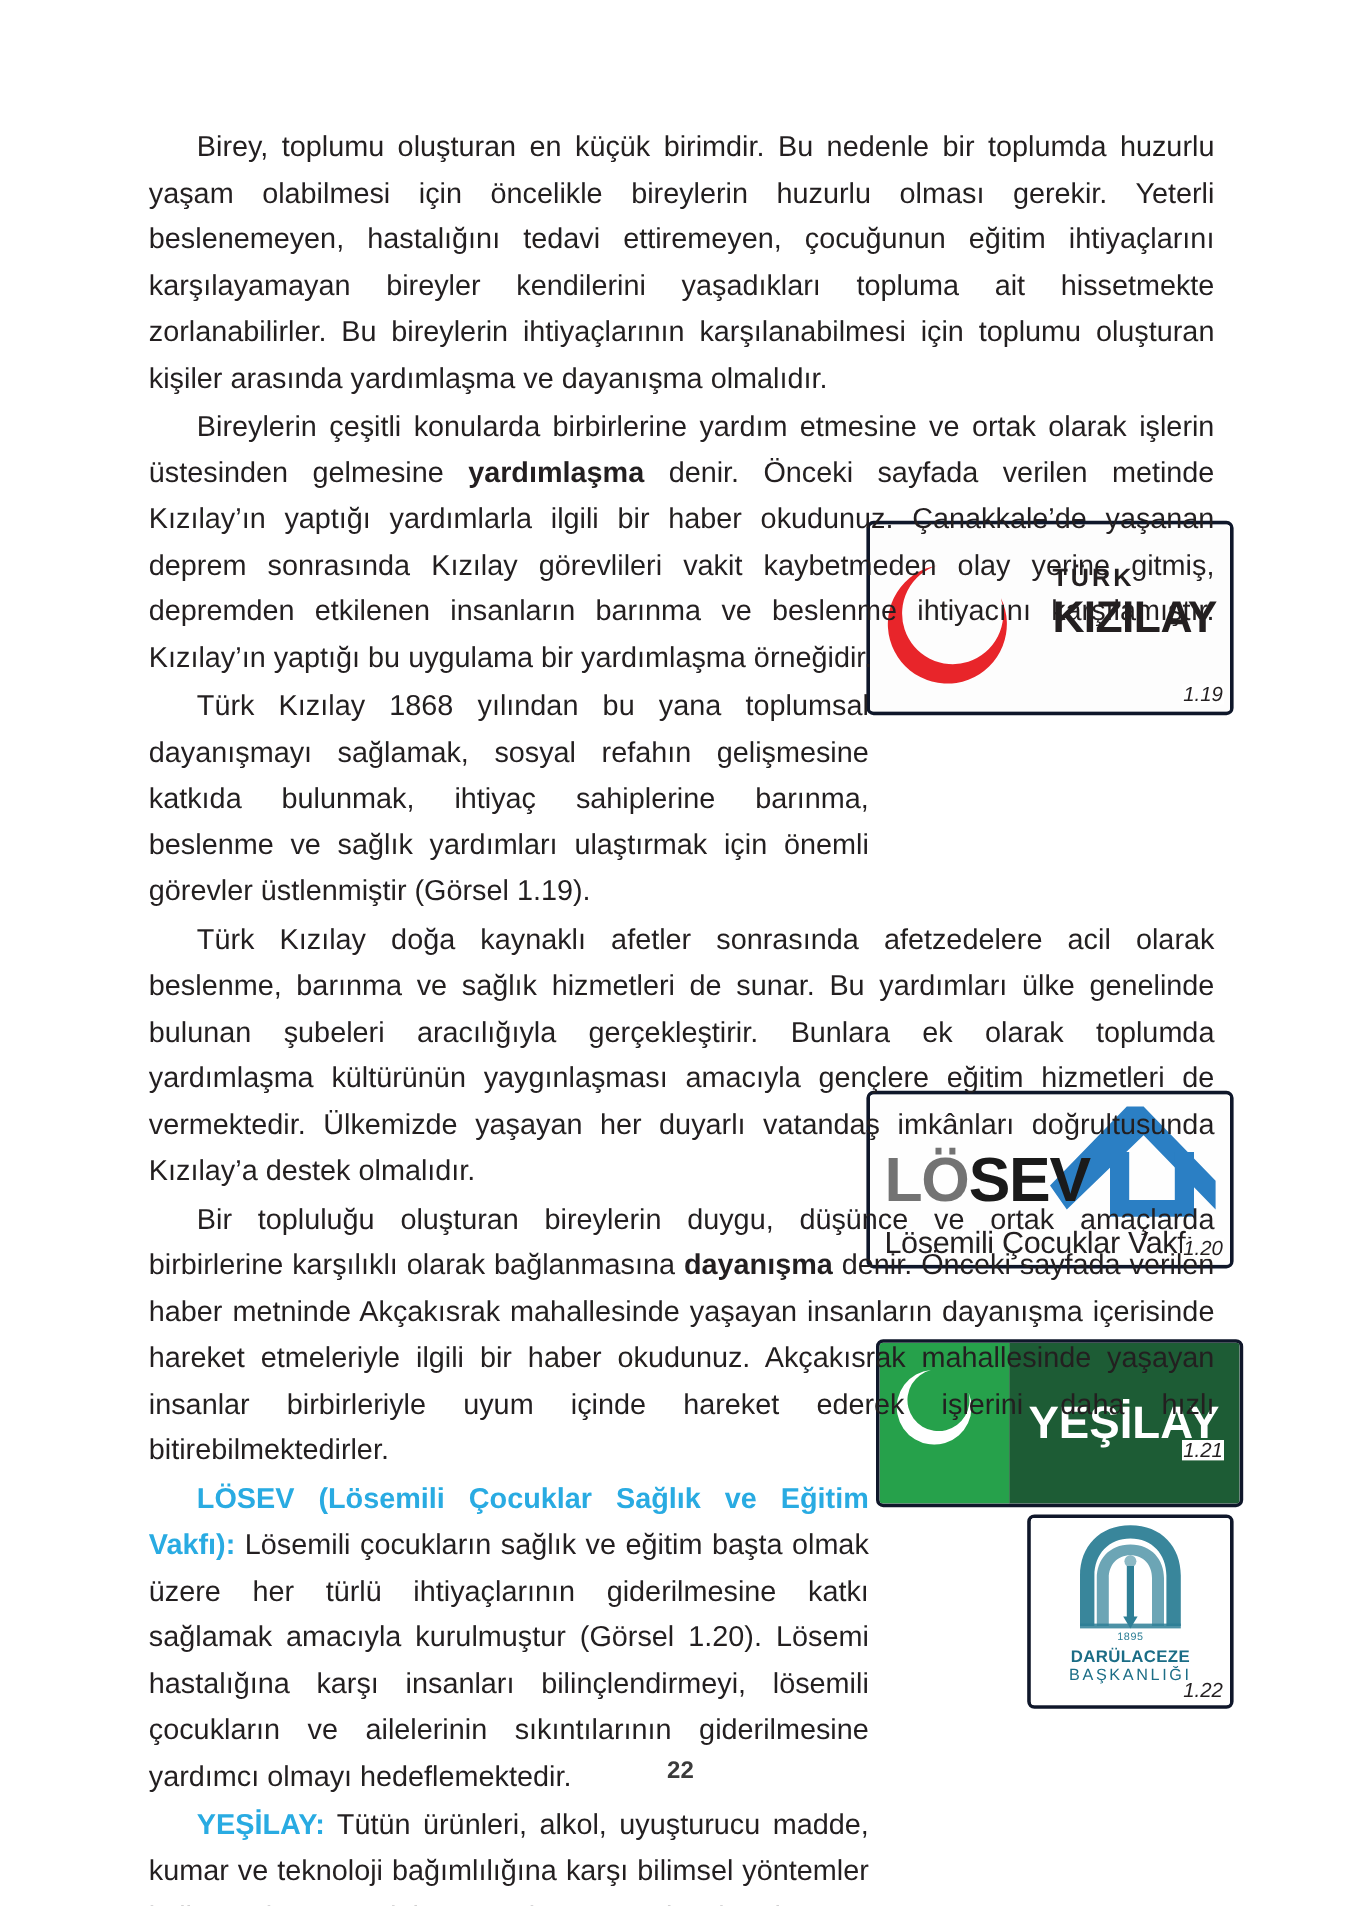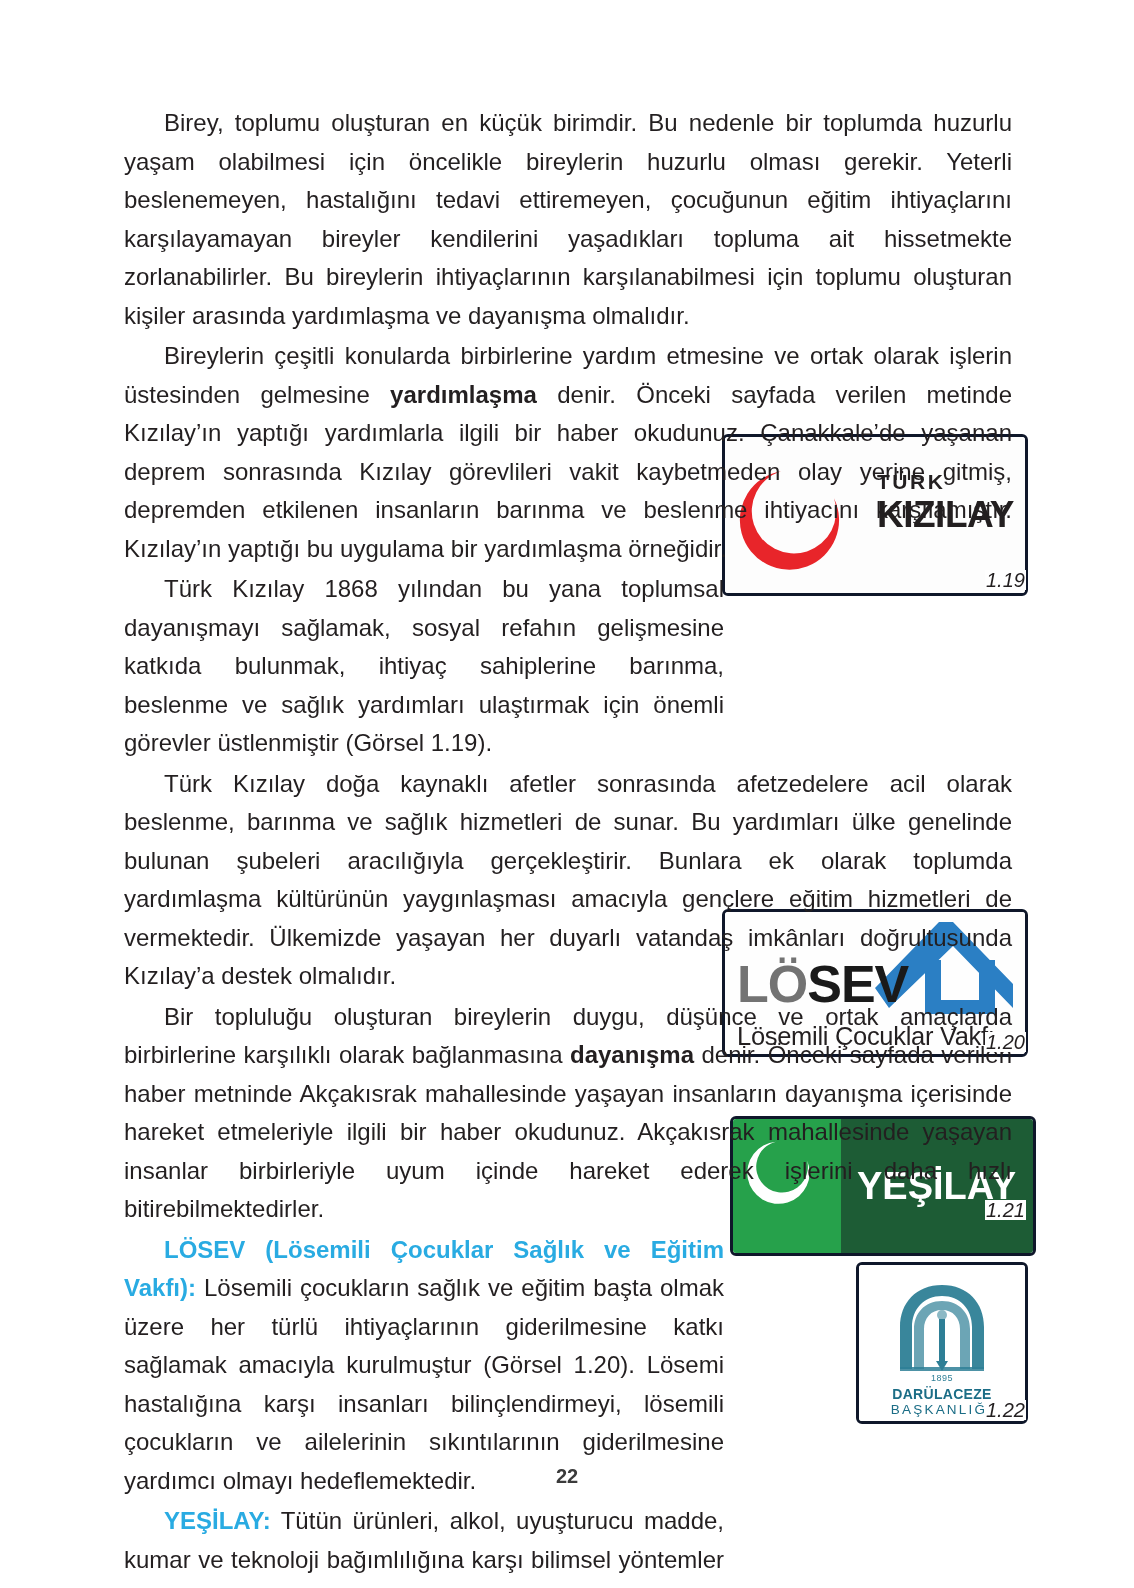--- a/index.html
+++ b/index.html
@@ -45,21 +45,21 @@
     box-sizing: border-box;
     border: 3px solid #0f172a;
     border-radius: 6px;
     background: #ffffff;
     overflow: hidden;
   }
   .figwrap { position: absolute; }
   .cap {
     position: absolute;
     font-style: italic;
-    font-size: 20px;
+    font-size: 17px;
     color: #231f20;
     font-family: "Liberation Sans", sans-serif;
     background: #ffffff;
     padding: 0 1px;
     line-height: 1;
     z-index: 5;
   }
 
   
   #fig119 { left: 722px; top: 434px; width: 306px; height: 162px; }
@@ -114,21 +114,21 @@
     font-size: 38px; font-weight: bold; color: #ffffff;
     letter-spacing: 0px; line-height: 1;
   }
 
   
   #fig122 { left: 856px; top: 1262px; width: 172px; height: 162px; }
   .dr-inner {
     position: relative; width: 100%; height: 100%;
     background: #ffffff; display: flex;
     flex-direction: column; align-items: center; justify-content: flex-start;
-    padding-top: 18px; box-sizing: border-box;
+    padding-top: 4px; box-sizing: border-box;
   }
   .dr-gate { width: 104px; height: 94px; }
   .dr-year {
     font-size: 9px; color: #2e7f96; letter-spacing: 0.5px;
     line-height: 1; margin-top: -3px;
   }
   .dr-n1 {
     font-size: 14px; font-weight: bold; color: #1b6d86;
     letter-spacing: 0.3px; line-height: 1.15; margin-top: 3px;
   }

